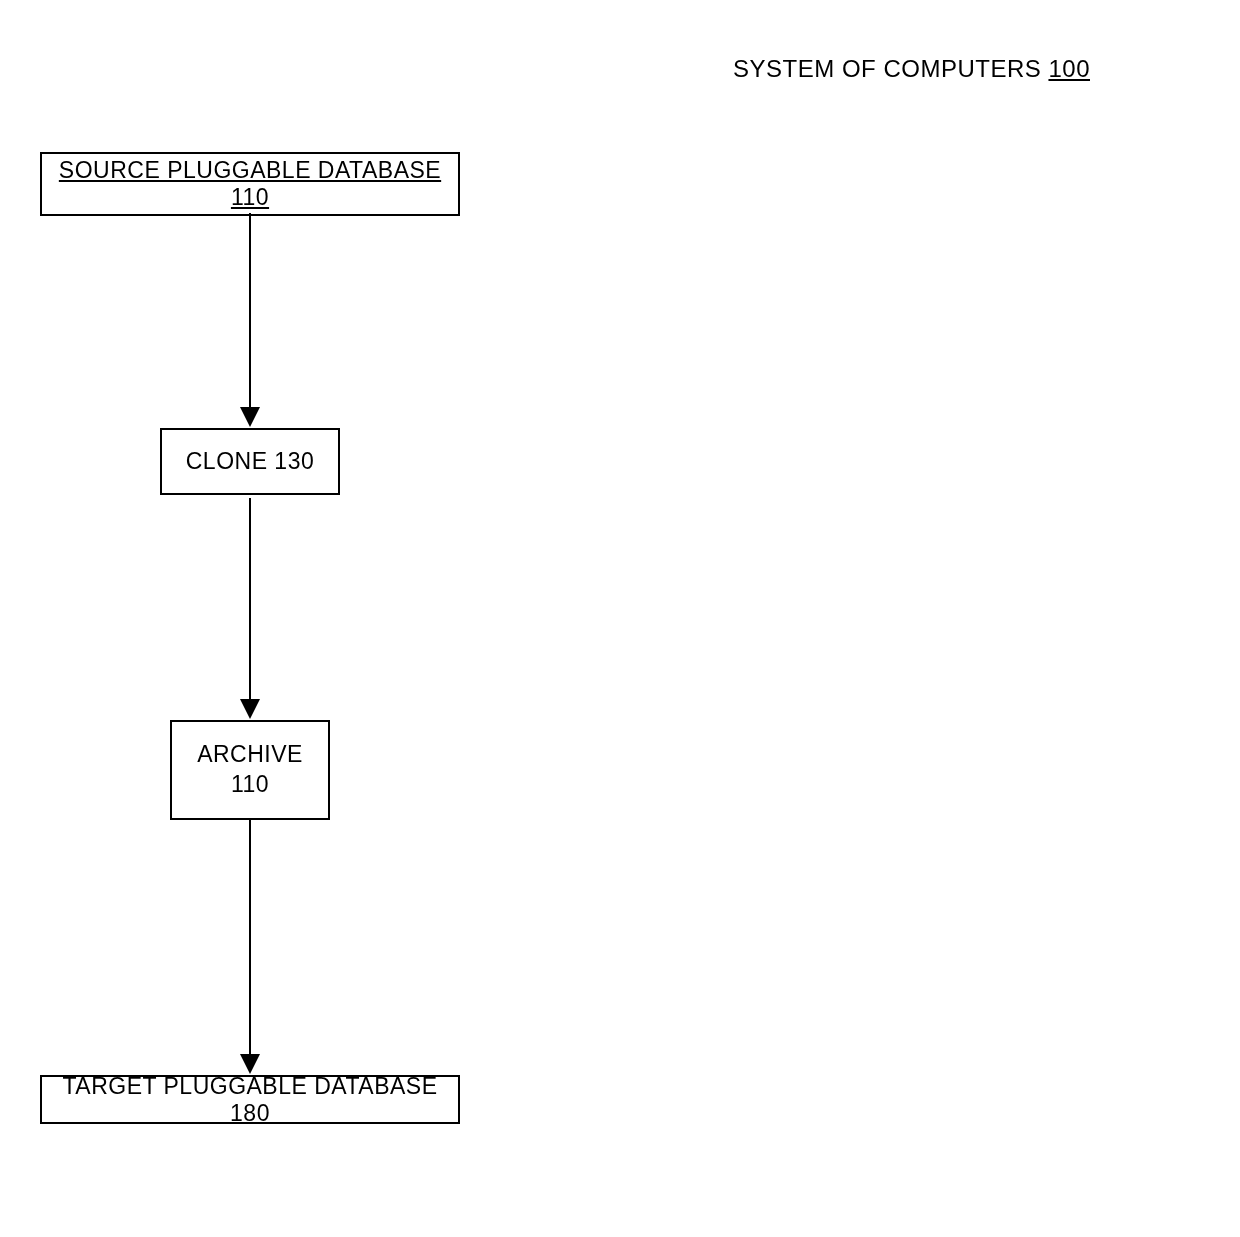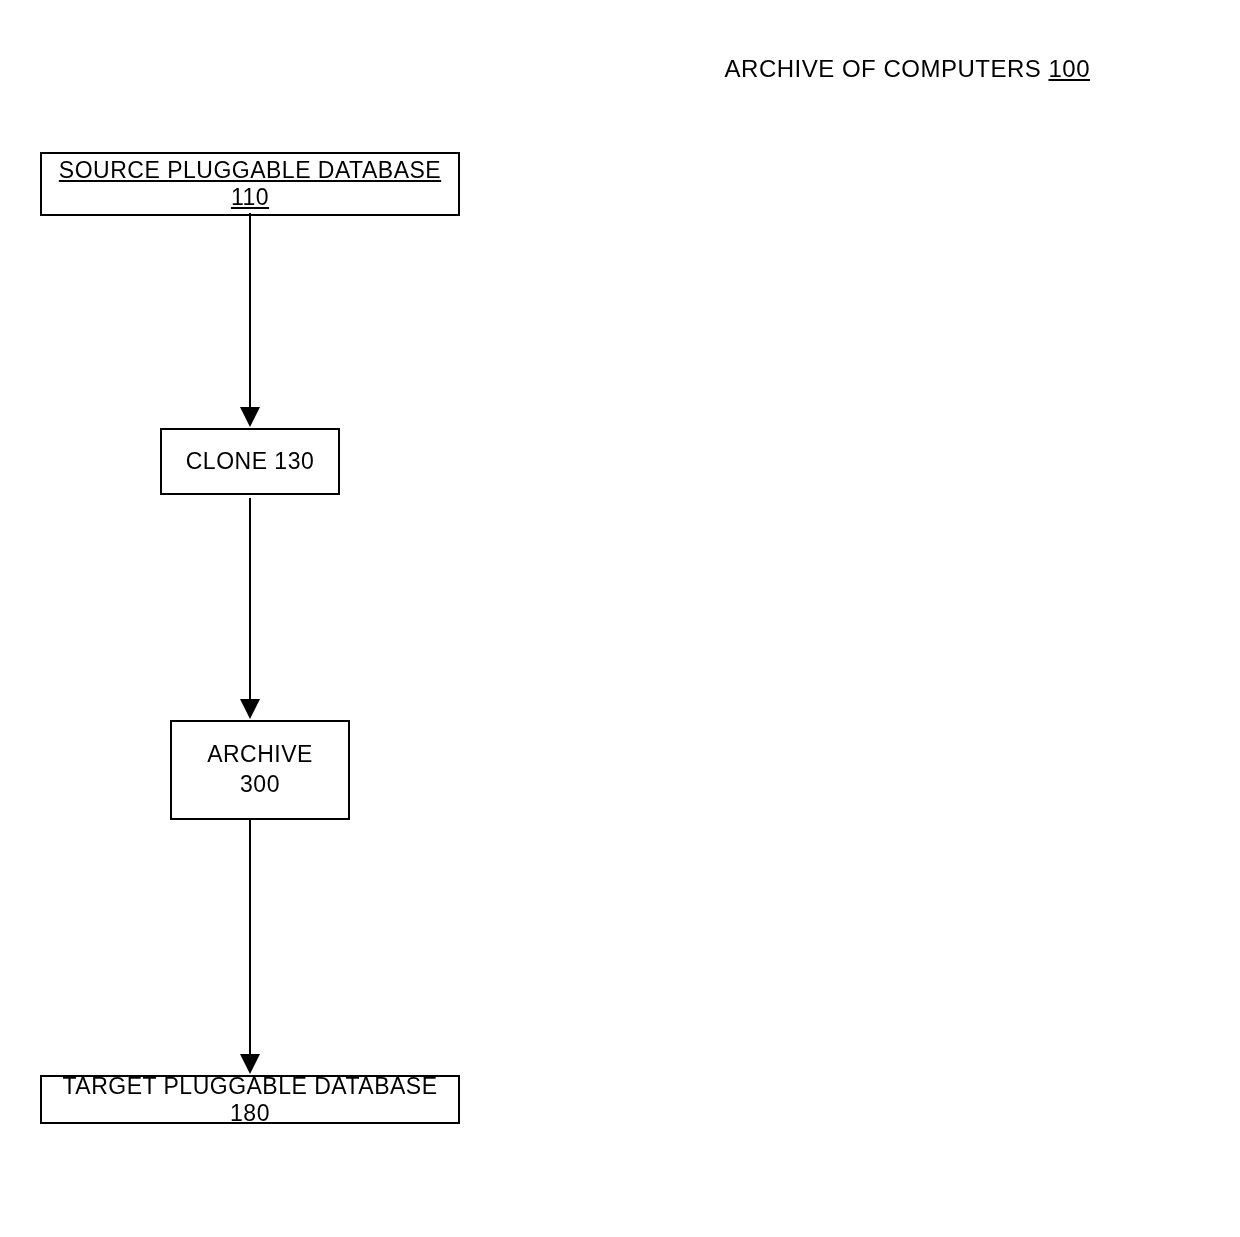--- a/index.html
+++ b/index.html
@@ -46,21 +46,21 @@
     }
     .box-clone {
       top: 428px;
       left: 160px;
       width: 180px;
       height: 67px;
     }
     .box-archive {
       top: 720px;
       left: 170px;
-      width: 180px;
+      width: 160px;
       height: 100px;
       flex-direction: column;
       line-height: 1.3;
     }
     .box-target {
       top: 1075px;
       left: 40px;
       width: 420px;
       height: 49px;
     }
@@ -94,38 +94,38 @@
     .arrow3 {
       top: 820px;
       left: 249px;
       height: 252px;
     }
   </style>
 </head>
 <body>
 
 <div class="title">
-  <span>ARCHIVE OF COMPUTERS</span>
+  <span>SYSTEM OF COMPUTERS</span>
   <span class="title-num">100</span>
 </div>
 
 <div class="box box-source">
   <span>SOURCE PLUGGABLE DATABASE 110</span>
 </div>
 
 <div class="arrow arrow1"></div>
 
 <div class="box box-clone">
   <span>CLONE 130</span>
 </div>
 
 <div class="arrow arrow2"></div>
 
 <div class="box box-archive">
   <span>ARCHIVE</span>
-  <span>300</span>
+  <span>110</span>
 </div>
 
 <div class="arrow arrow3"></div>
 
 <div class="box box-target">
   <span>TARGET PLUGGABLE DATABASE 180</span>
 </div>
 
 </body></html>

